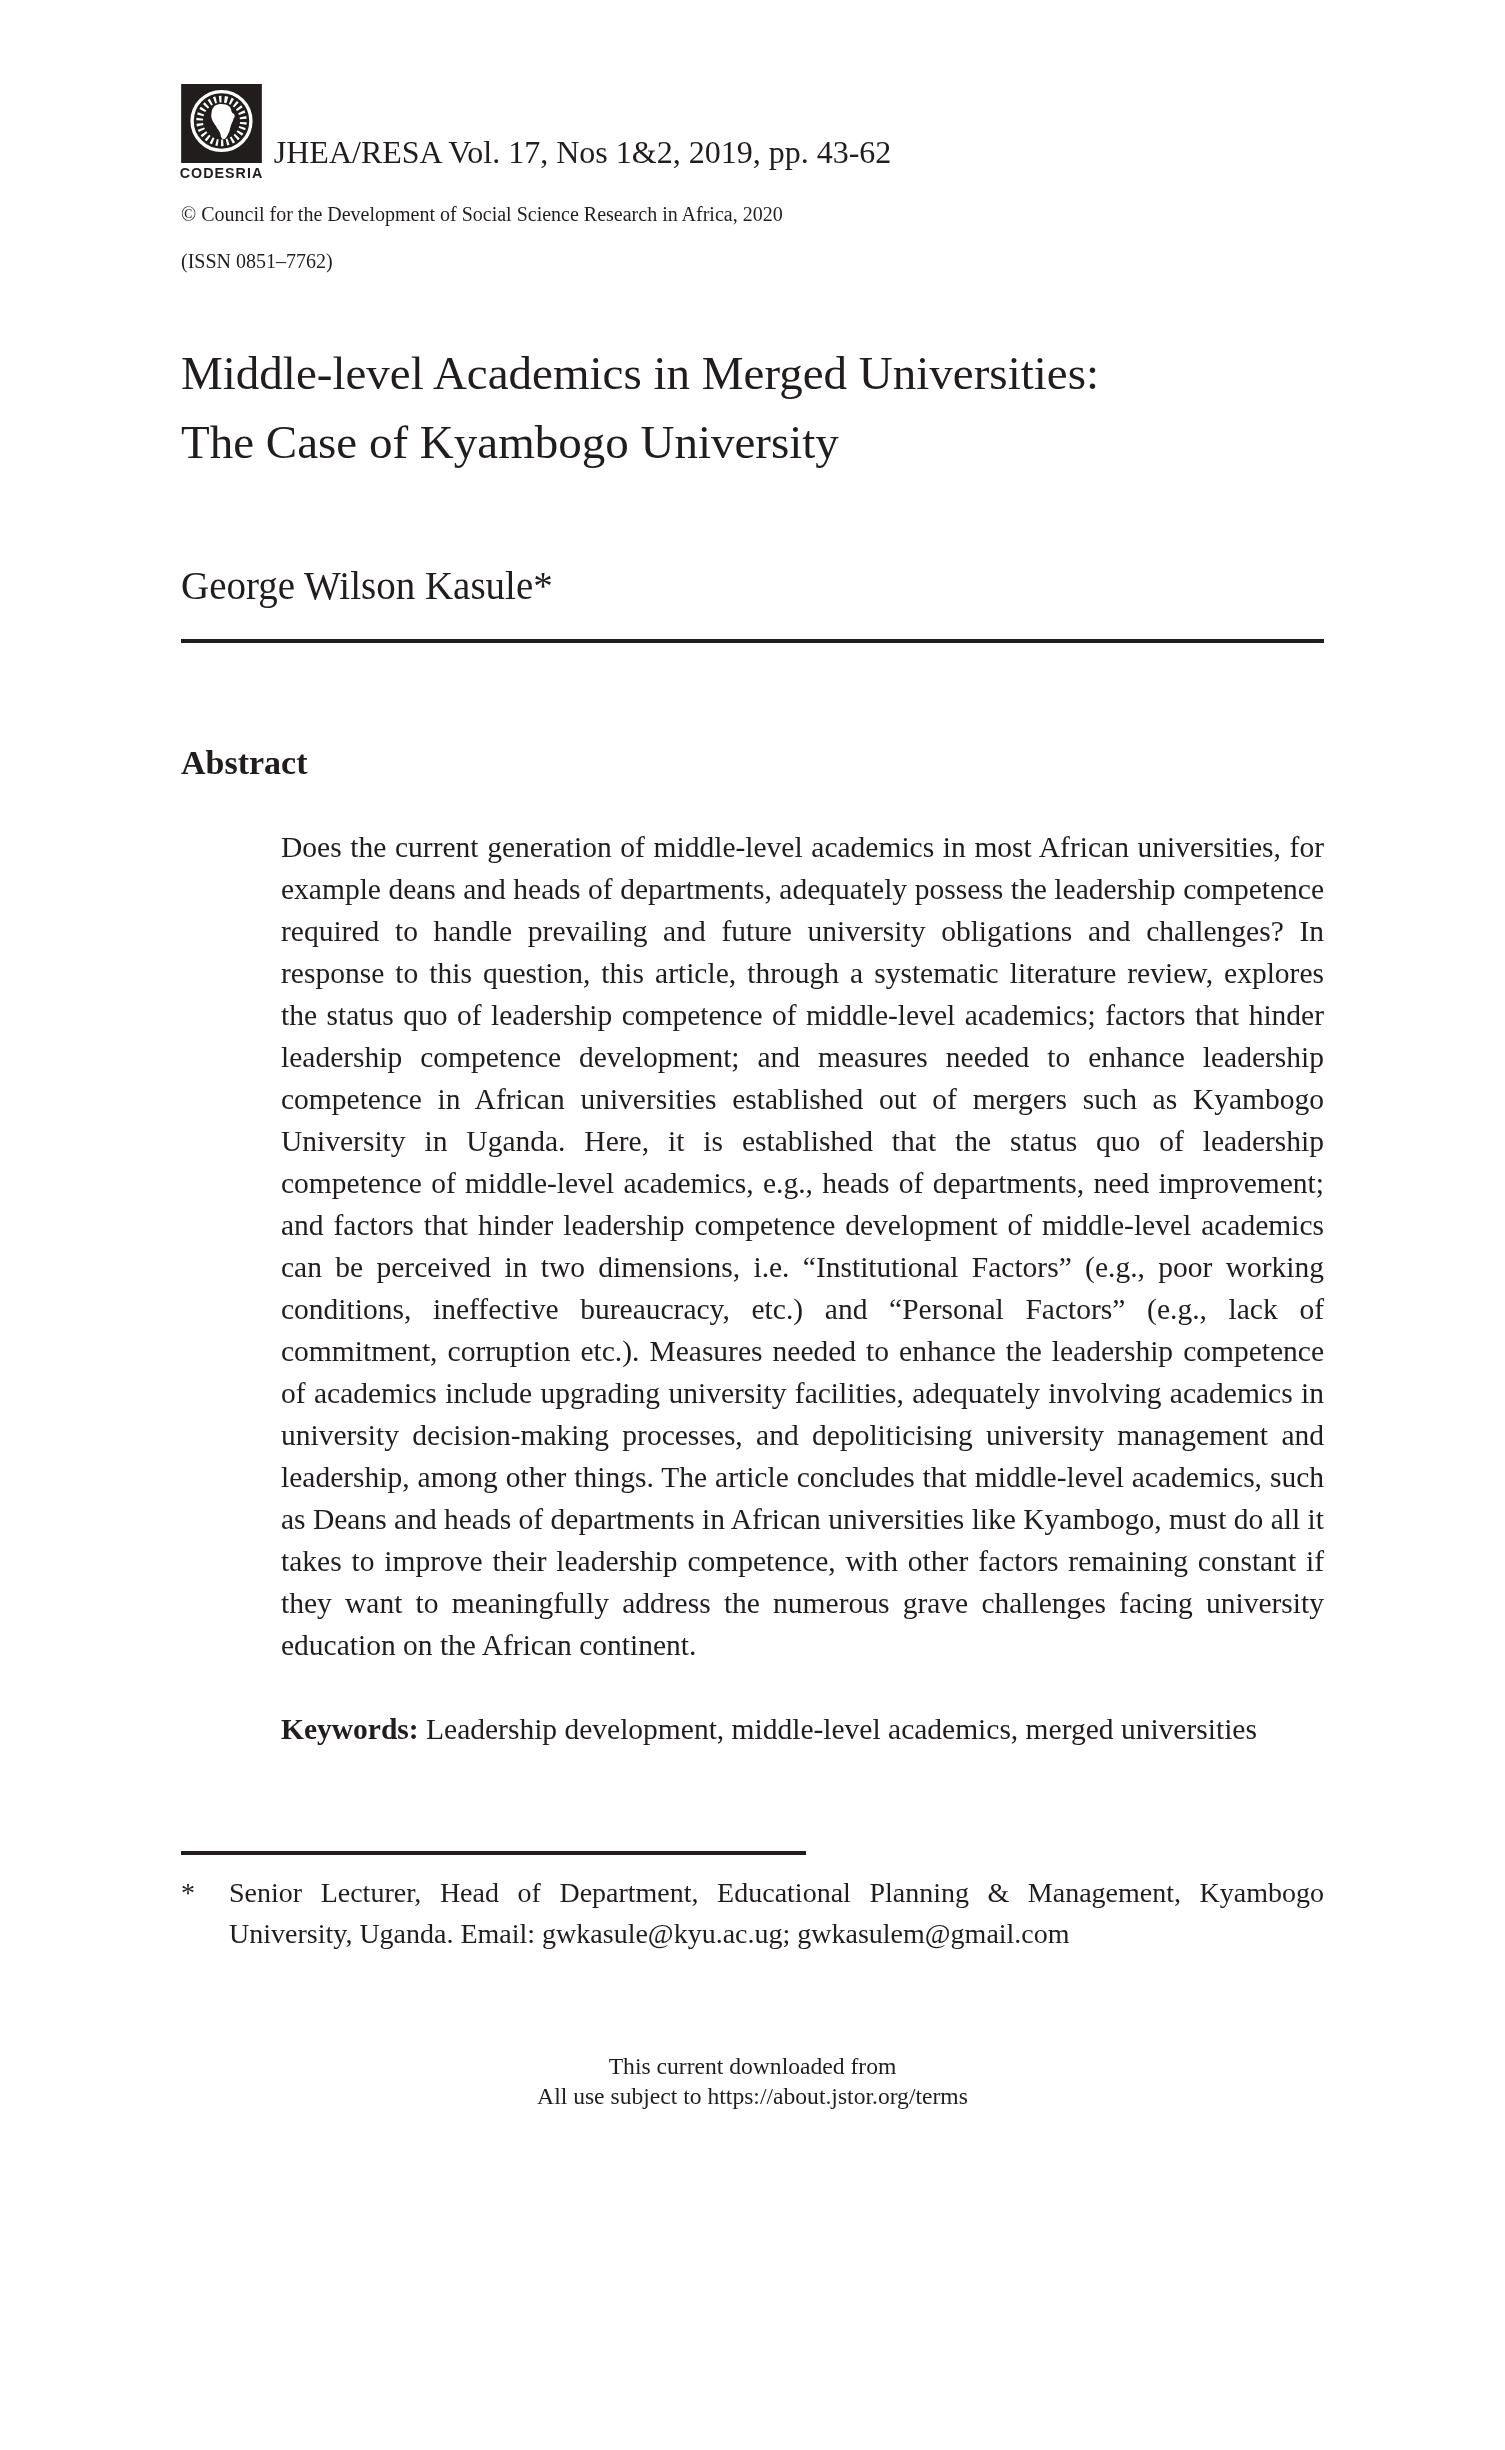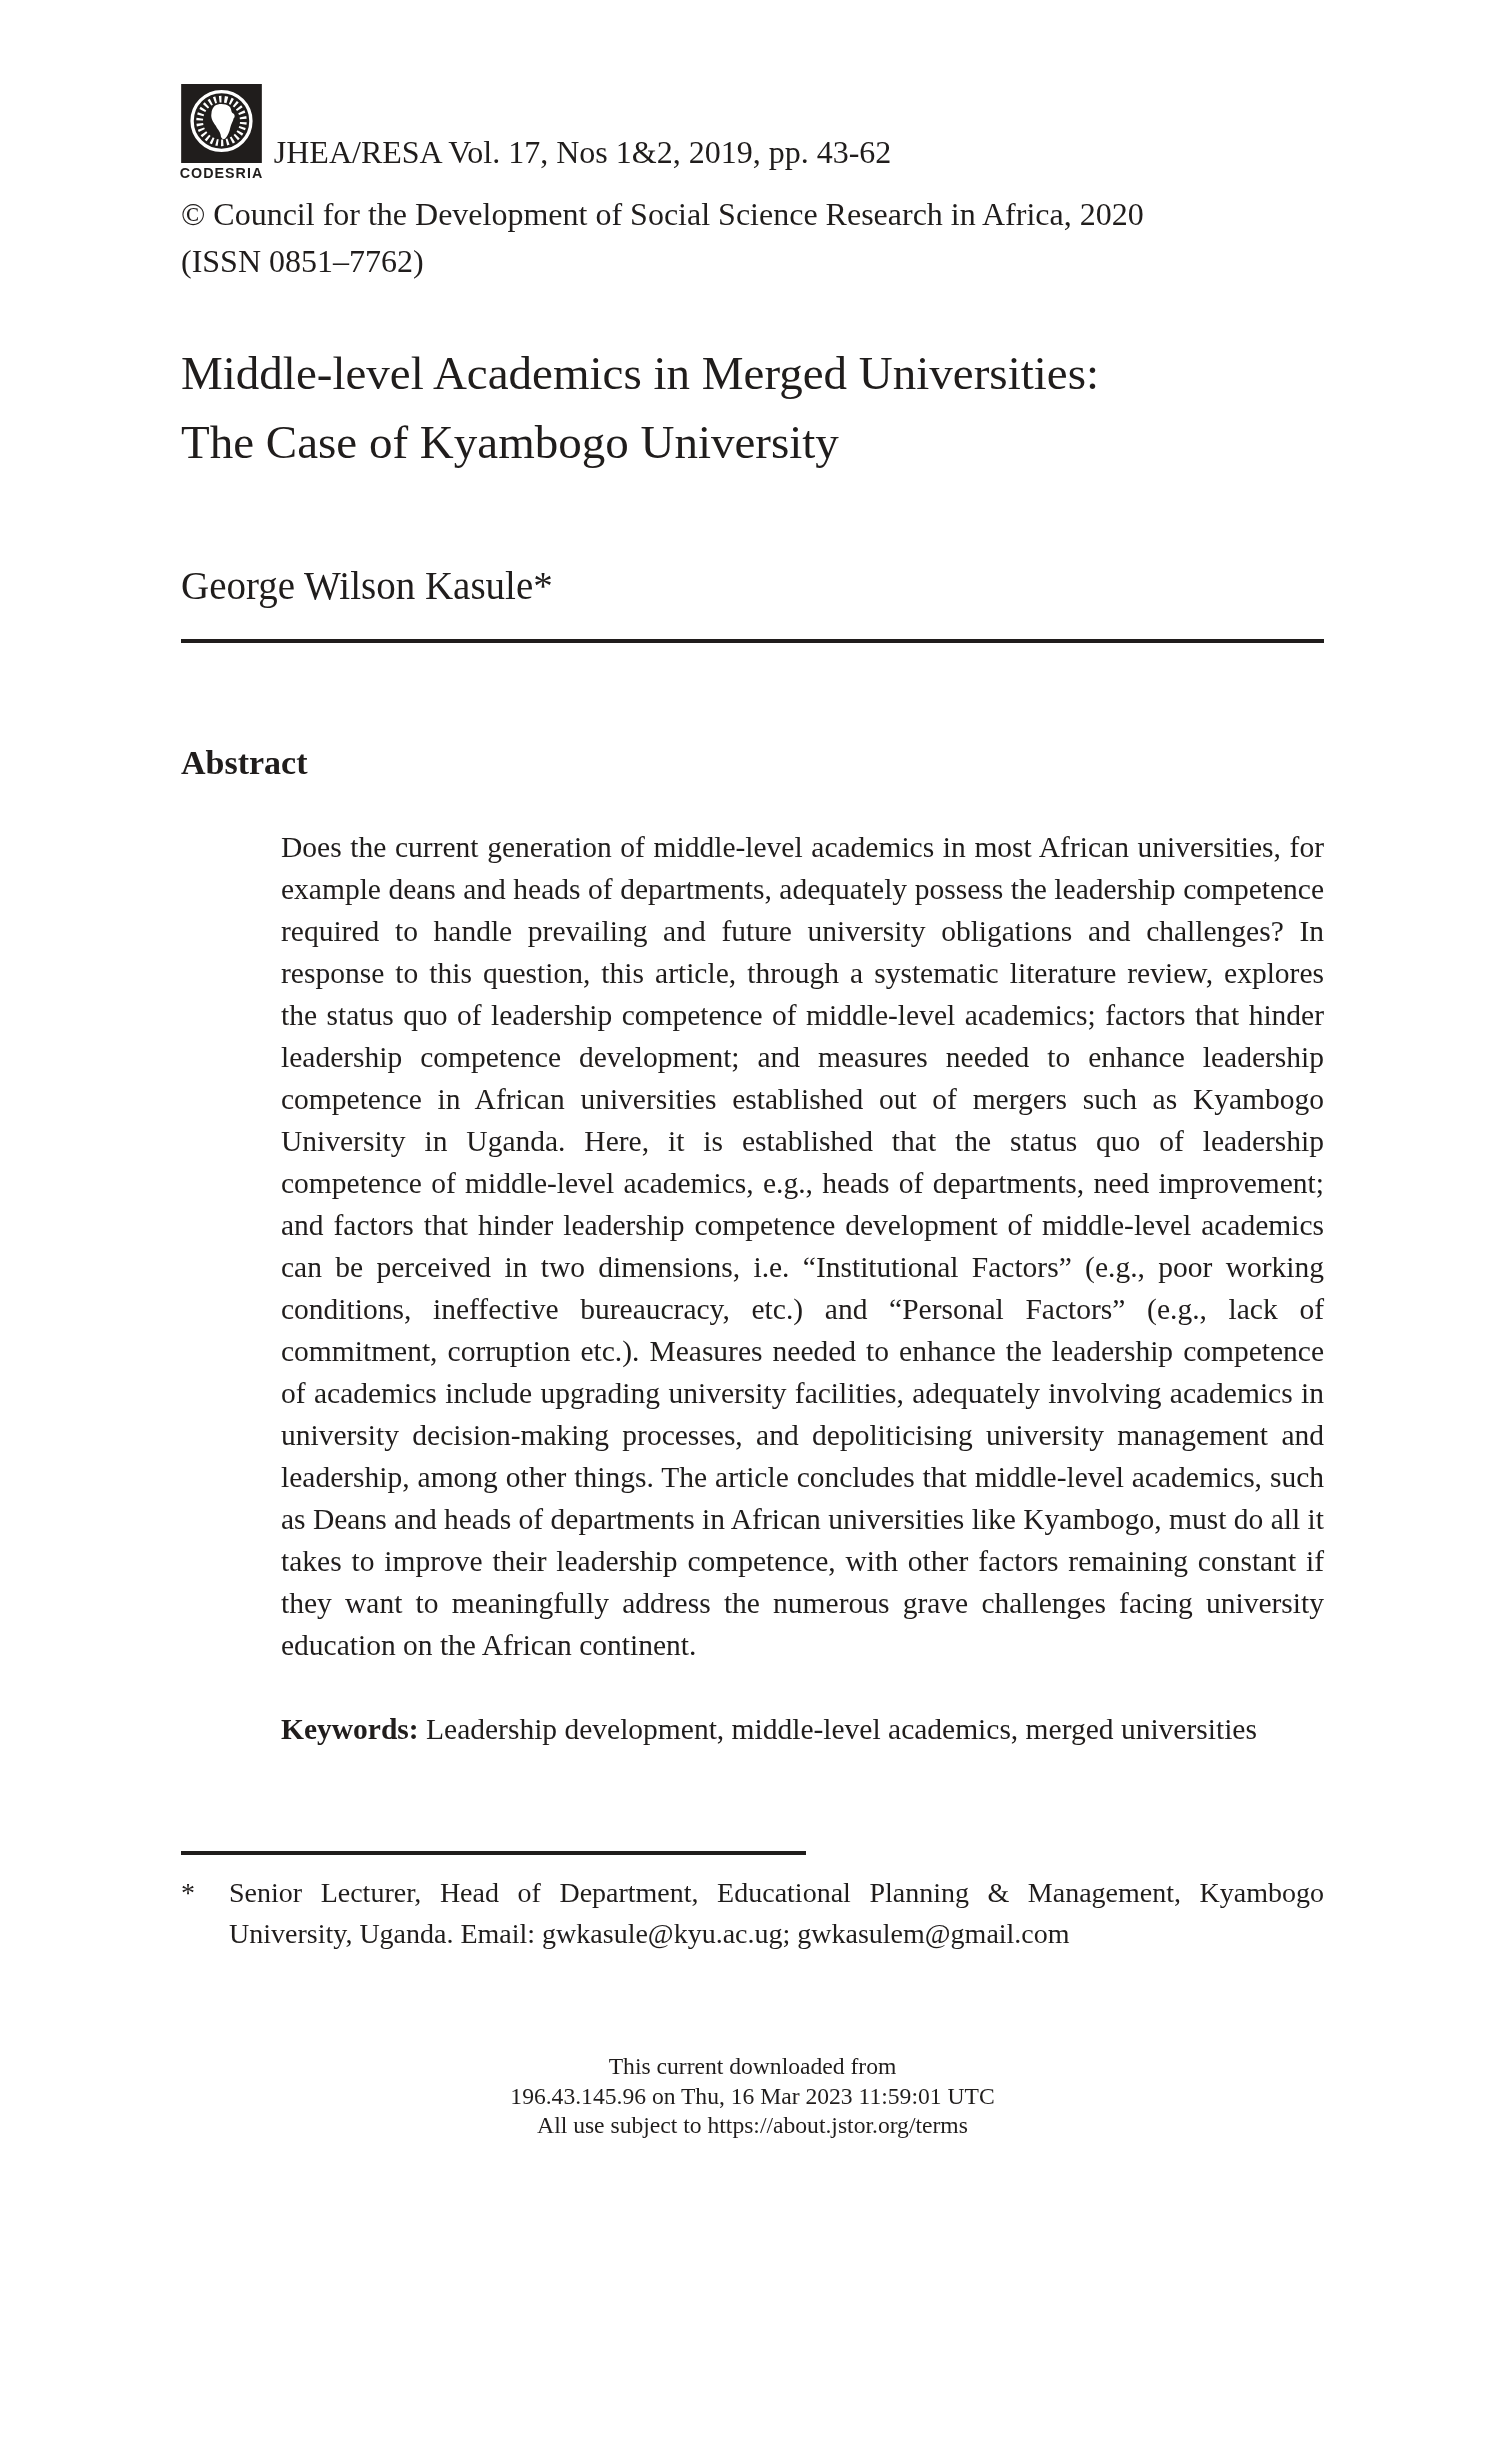--- a/index.html
+++ b/index.html
@@ -40,21 +40,21 @@
     margin-top: 1.7px;
     white-space: nowrap;
   }
   .journal-line {
     font-size: 32px;
     margin-left: 11.8px;
     margin-bottom: 10px;
     white-space: nowrap;
   }
   .imprint {
-    font-size: 32px;
+    font-size: 20px;
     line-height: 47px;
     margin-top: 10px;
   }
 
   
   .article-title {
     margin-top: 54px;
     font-size: 47px;
     line-height: 69px;
     font-weight: 400;
@@ -163,18 +163,17 @@
   <div class="footnote-block">
     <div class="footnote-rule"></div>
     <div class="footnote">
       <span class="footnote-marker">*</span>
       <span class="footnote-text">Senior Lecturer, Head of Department, Educational Planning &amp; Management, Kyambogo University, Uganda. Email: gwkasule@kyu.ac.ug; gwkasulem@gmail.com</span>
     </div>
   </div>
 
   <div class="jstor-footer">
     <div>This current downloaded from</div>
-    <div>196.43.145.96 on Thu, 16 Mar 2023 11:59:01 UTC</div>
     <div>All use subject to https://about.jstor.org/terms</div>
   </div>
 
 </div>
 
 
 </body></html>

